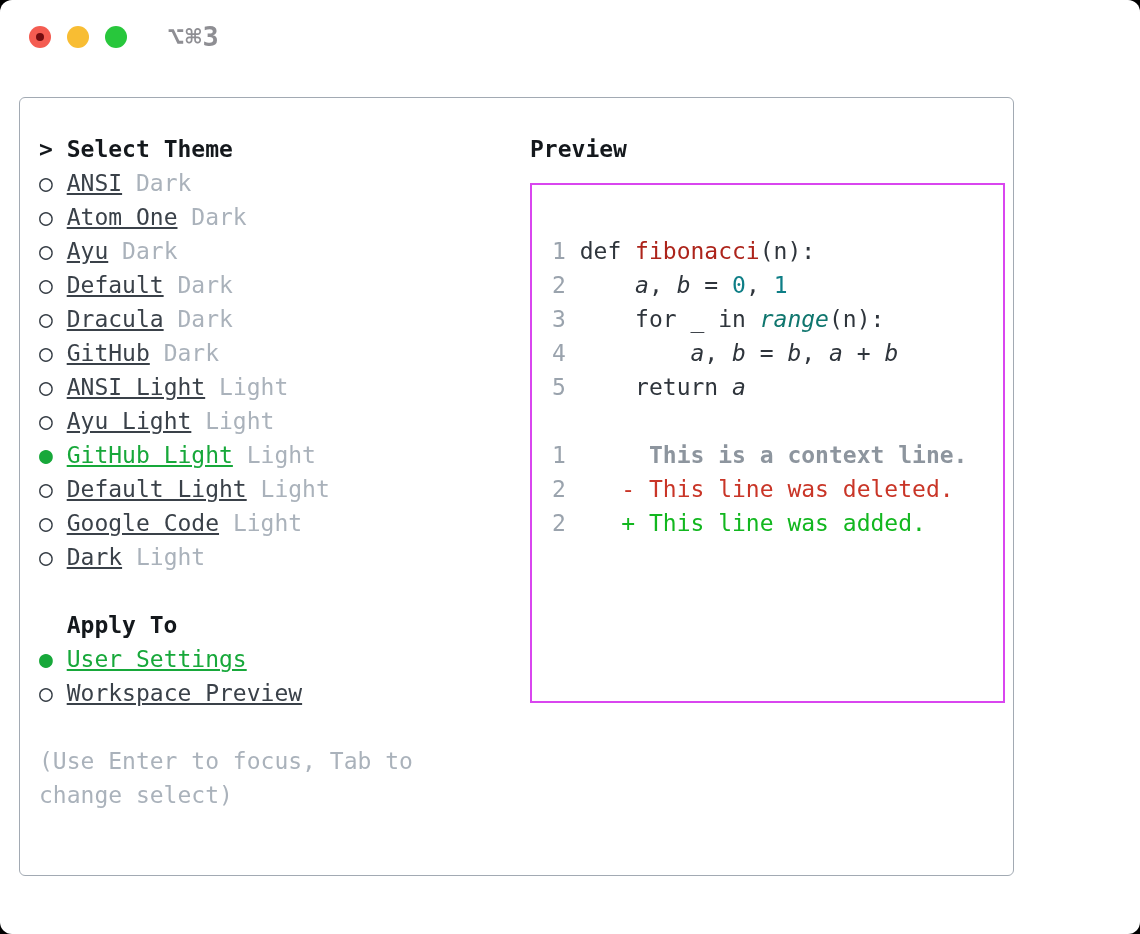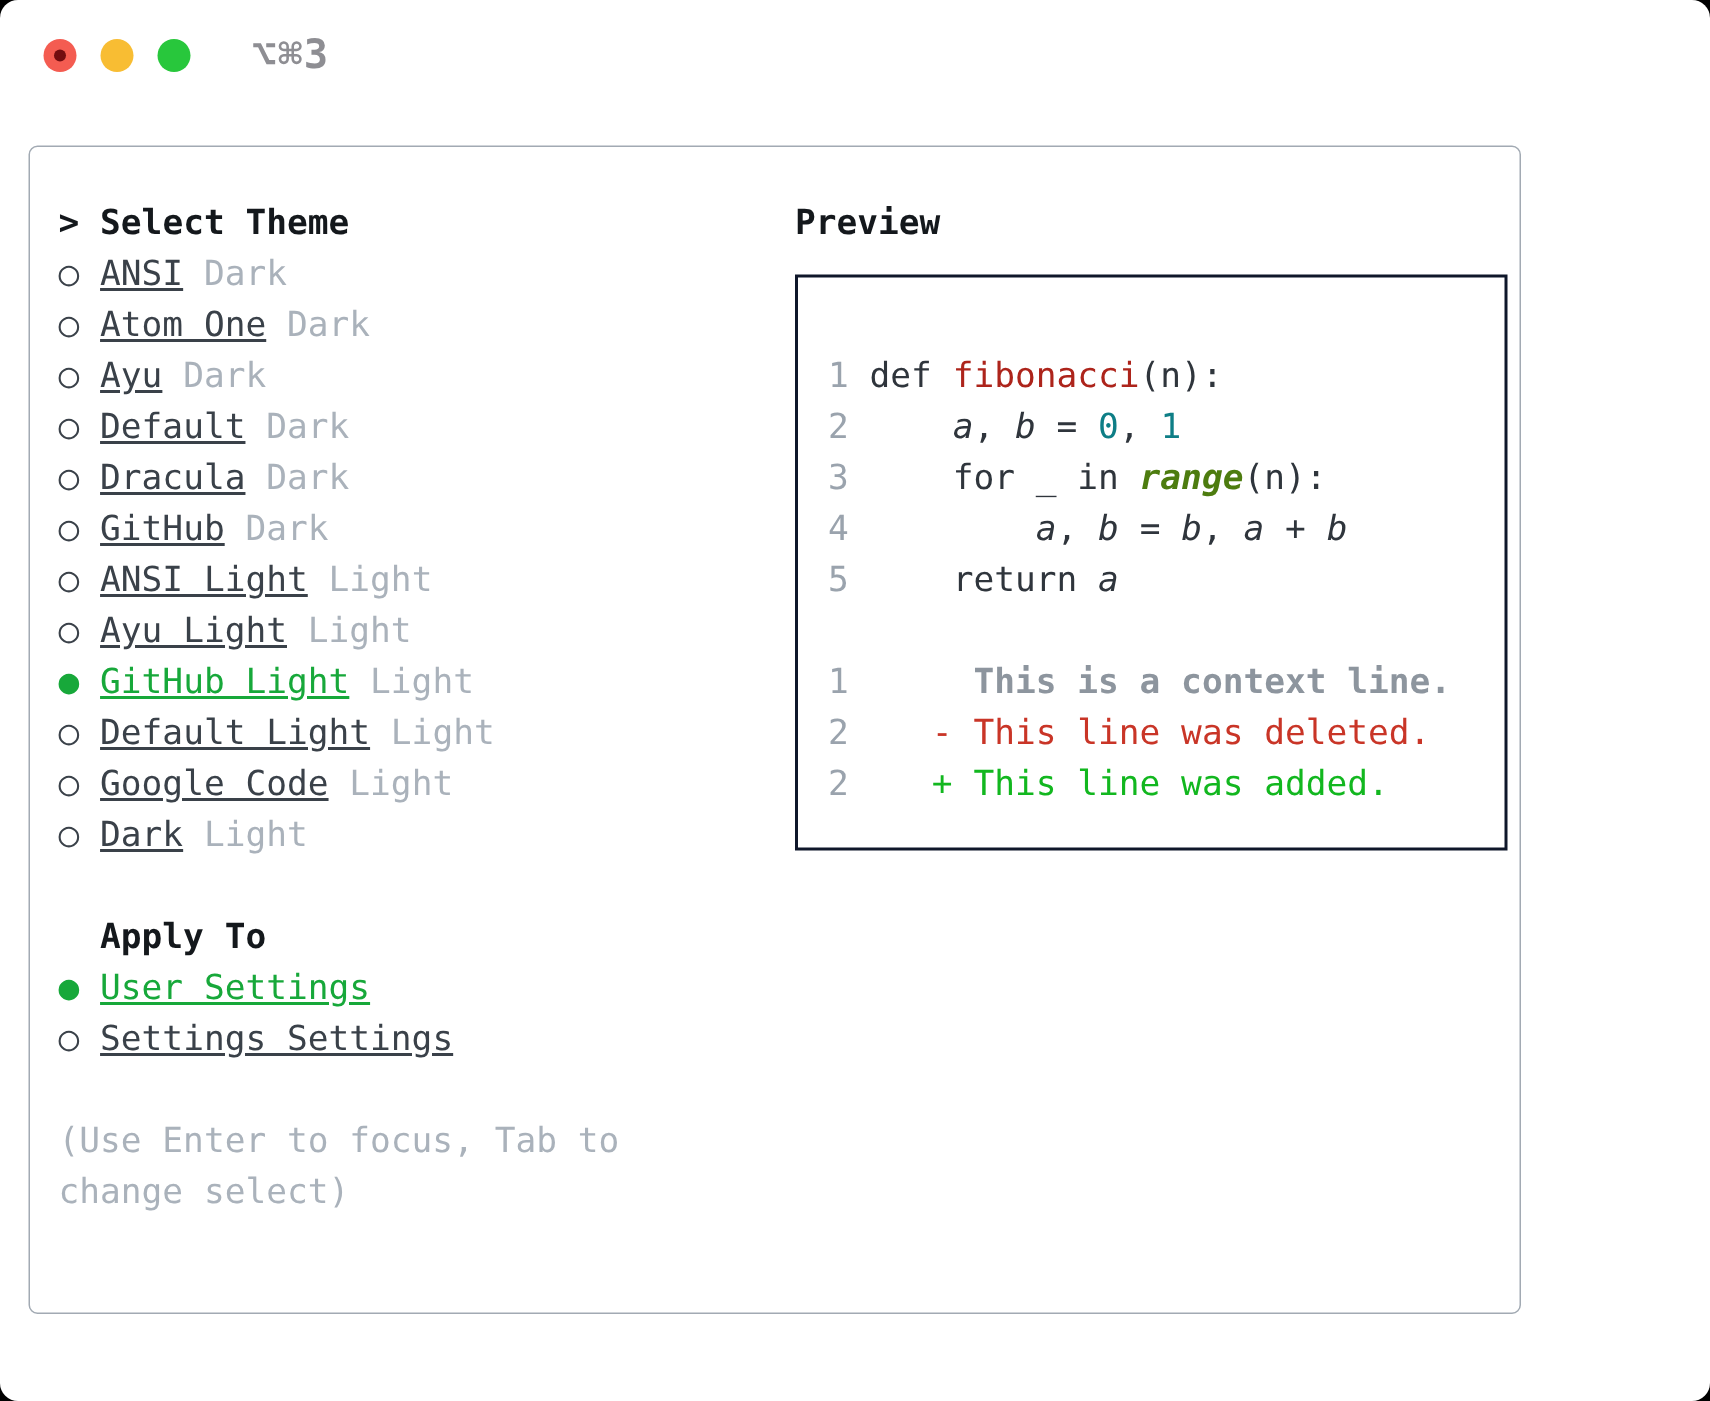--- a/index.html
+++ b/index.html
@@ -31,22 +31,22 @@
   .heading{font-weight:bold;color:#14181c;}
   .indent-2{padding-left:2ch;}
   .marker{color:#3a4149;}
   .theme-name{color:#3a4149;text-decoration:underline;}
   .theme-tag{color:#aab2bb;}
   .selected .marker,.selected .theme-name{color:#17a83a;}
   .hint{color:#aab2bb;white-space:pre;height:34px;}
   
   .preview-title{height:34px;white-space:pre;font-weight:bold;color:#14181c;margin-left:10px;}
   .preview-box{
-    margin-top:17px;margin-left:10px;width:475px;height:384px;box-sizing:border-box;
-    border:2px solid #0f172a;padding:49px 0 0 20px;
+    margin-top:17px;margin-left:10px;width:475px;height:520px;box-sizing:border-box;
+    border:2px solid #d946ef;padding:49px 0 0 20px;
   }
   .code-line{height:34px;white-space:pre;}
   .lineno{color:#9aa3ad;}
 </style>
 </head>
 <body>
 
 <div class="window">
 
   <div class="titlebar">
@@ -77,36 +77,36 @@
           <div class="row"><span class="marker">○ </span><span class="theme-name">Google Code</span><span class="theme-tag"> Light</span></div>
           <div class="row"><span class="marker">○ </span><span class="theme-name">Dark</span><span class="theme-tag"> Light</span></div>
         </div>
 
       <div class="spacer"></div>
 
       <div class="row heading indent-2">Apply To</div>
 
       <div>
           <div class="row selected"><span class="marker">● </span><span class="theme-name">User Settings</span></div>
-          <div class="row"><span class="marker">○ </span><span class="theme-name">Settings Settings</span></div>
+          <div class="row"><span class="marker">○ </span><span class="theme-name">Workspace Preview</span></div>
         </div>
 
       <div class="spacer"></div>
 
       <div class="hint">(Use Enter to focus, Tab to</div>
       <div class="hint">change select)</div>
     </div>
 
     <div class="right-col">
       <div class="preview-title">Preview</div>
       <div class="preview-box">
         <div>
             <div class="code-line"><span class="lineno">1 </span><span class="seg" style="color: rgb(47, 53, 60);">def </span><span class="seg" style="color: rgb(173, 36, 27);">fibonacci</span><span class="seg" style="color: rgb(47, 53, 60);">(n):</span></div>
             <div class="code-line"><span class="lineno">2 </span><span class="seg" style="color: rgb(47, 53, 60);">    </span><span class="seg" style="color: rgb(47, 53, 60); font-style: italic;">a</span><span class="seg" style="color: rgb(47, 53, 60);">, </span><span class="seg" style="color: rgb(47, 53, 60); font-style: italic;">b</span><span class="seg" style="color: rgb(47, 53, 60);"> = </span><span class="seg" style="color: rgb(14, 126, 134);">0</span><span class="seg" style="color: rgb(47, 53, 60);">, </span><span class="seg" style="color: rgb(14, 126, 134);">1</span></div>
-            <div class="code-line"><span class="lineno">3 </span><span class="seg" style="color: rgb(47, 53, 60);">    for _ in </span><span class="seg" style="color: #4d7c0f; font-style: italic; font-weight: bold;">range</span><span class="seg" style="color: rgb(47, 53, 60);">(n):</span></div>
+            <div class="code-line"><span class="lineno">3 </span><span class="seg" style="color: rgb(47, 53, 60);">    for _ in </span><span class="seg" style="color: #0f766e; font-style: italic;">range</span><span class="seg" style="color: rgb(47, 53, 60);">(n):</span></div>
             <div class="code-line"><span class="lineno">4 </span><span class="seg" style="color: rgb(47, 53, 60);">        </span><span class="seg" style="color: rgb(47, 53, 60); font-style: italic;">a</span><span class="seg" style="color: rgb(47, 53, 60);">, </span><span class="seg" style="color: rgb(47, 53, 60); font-style: italic;">b</span><span class="seg" style="color: rgb(47, 53, 60);"> = </span><span class="seg" style="color: rgb(47, 53, 60); font-style: italic;">b</span><span class="seg" style="color: rgb(47, 53, 60);">, </span><span class="seg" style="color: rgb(47, 53, 60); font-style: italic;">a</span><span class="seg" style="color: rgb(47, 53, 60);"> + </span><span class="seg" style="color: rgb(47, 53, 60); font-style: italic;">b</span></div>
             <div class="code-line"><span class="lineno">5 </span><span class="seg" style="color: rgb(47, 53, 60);">    return </span><span class="seg" style="color: rgb(47, 53, 60); font-style: italic;">a</span></div>
             <div class="code-line"><span class="lineno"></span></div>
             <div class="code-line"><span class="lineno">1 </span><span class="seg" style="color: rgb(141, 149, 158); font-weight: bold;">     This is a context line.</span></div>
             <div class="code-line"><span class="lineno">2 </span><span class="seg" style="color: rgb(201, 53, 39);">   - This line was deleted.</span></div>
             <div class="code-line"><span class="lineno">2 </span><span class="seg" style="color: rgb(18, 183, 31);">   + This line was added.</span></div>
           </div>
       </div>
     </div>
 

